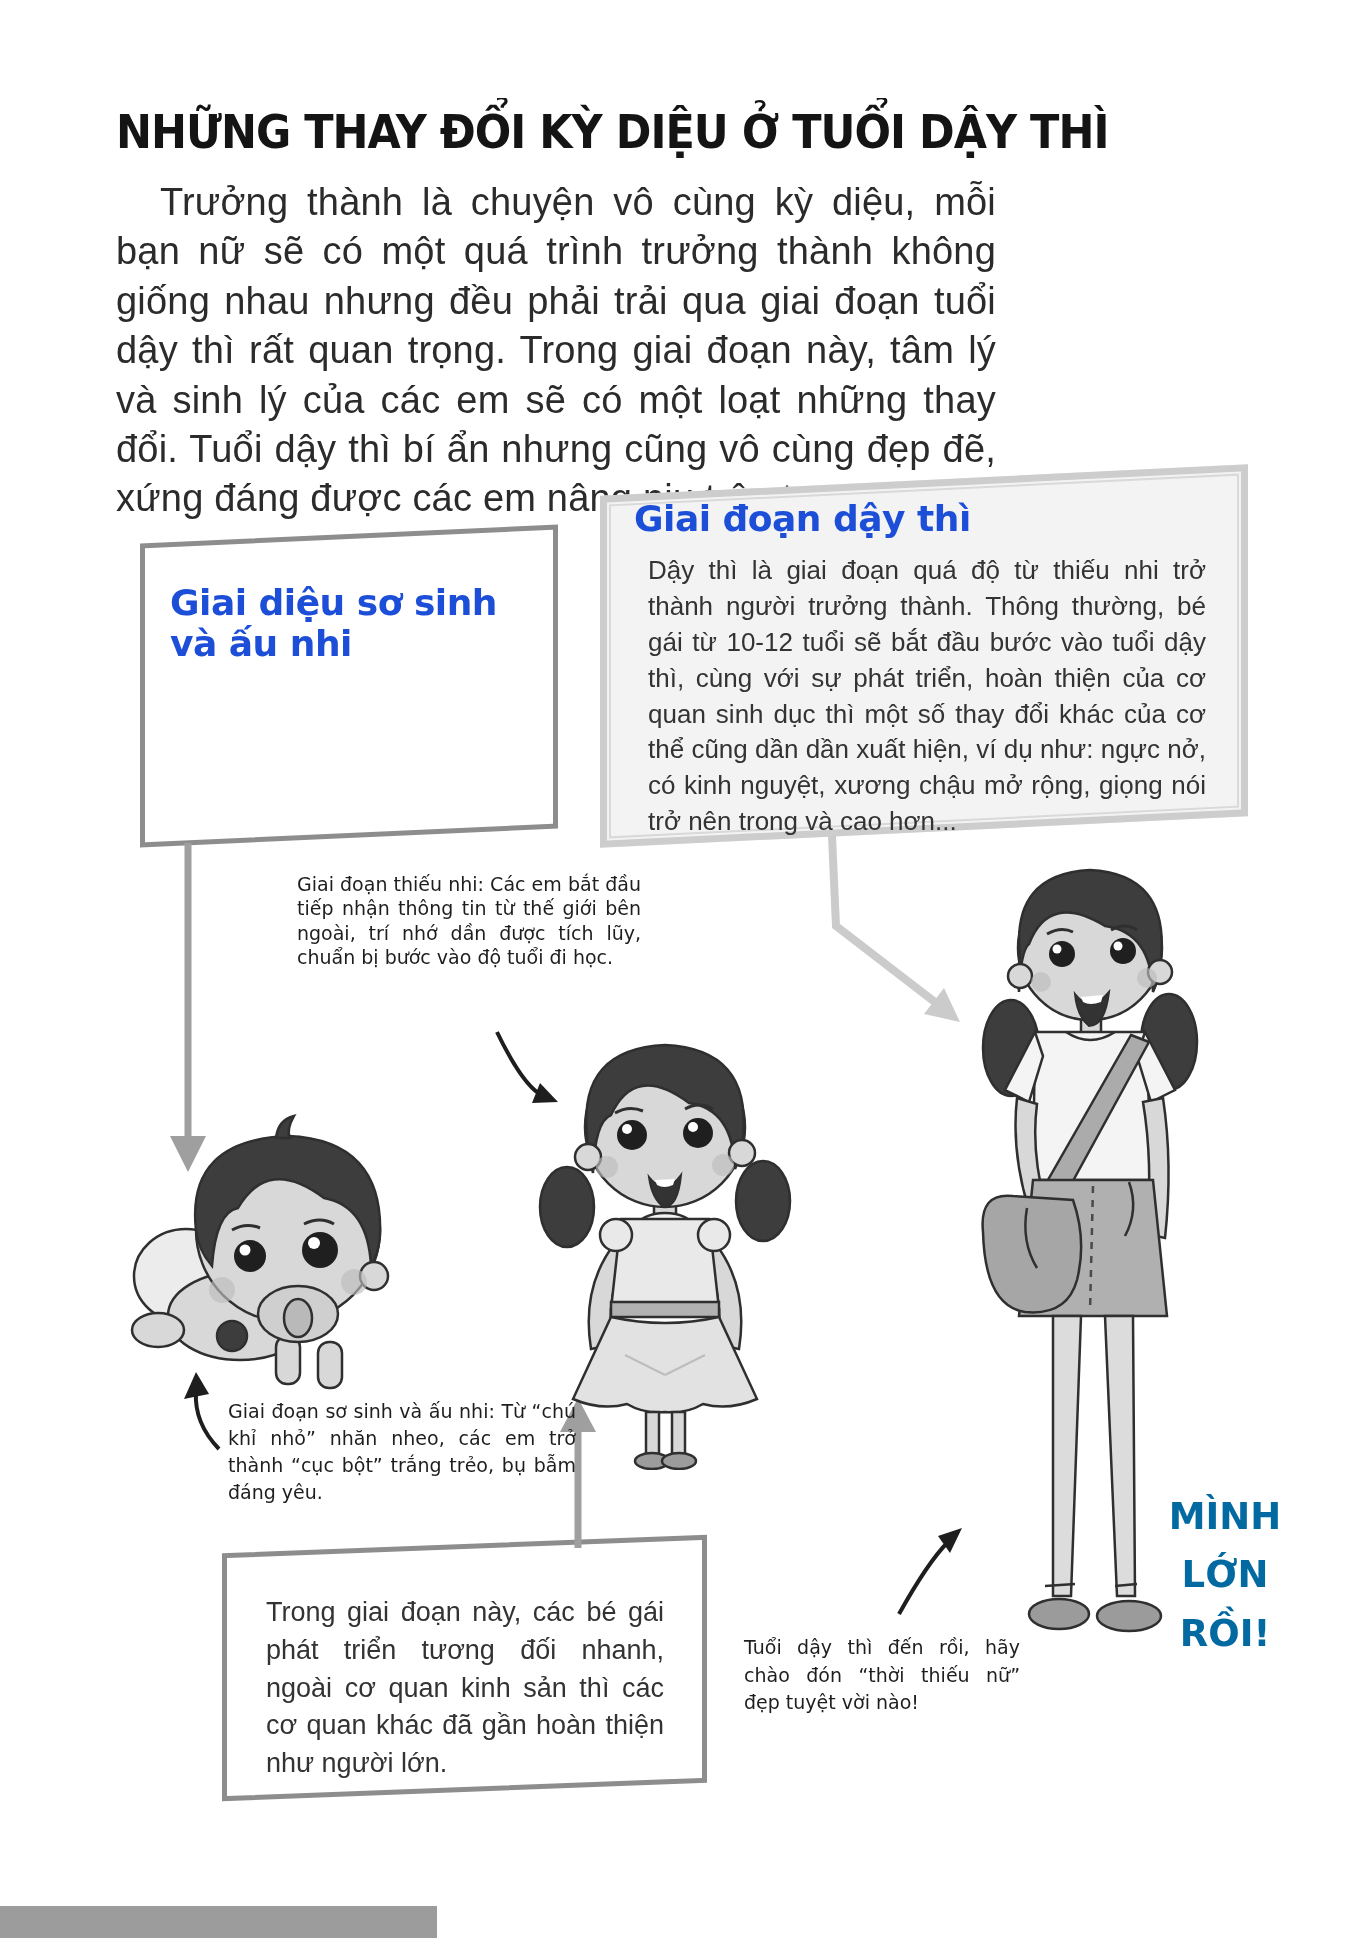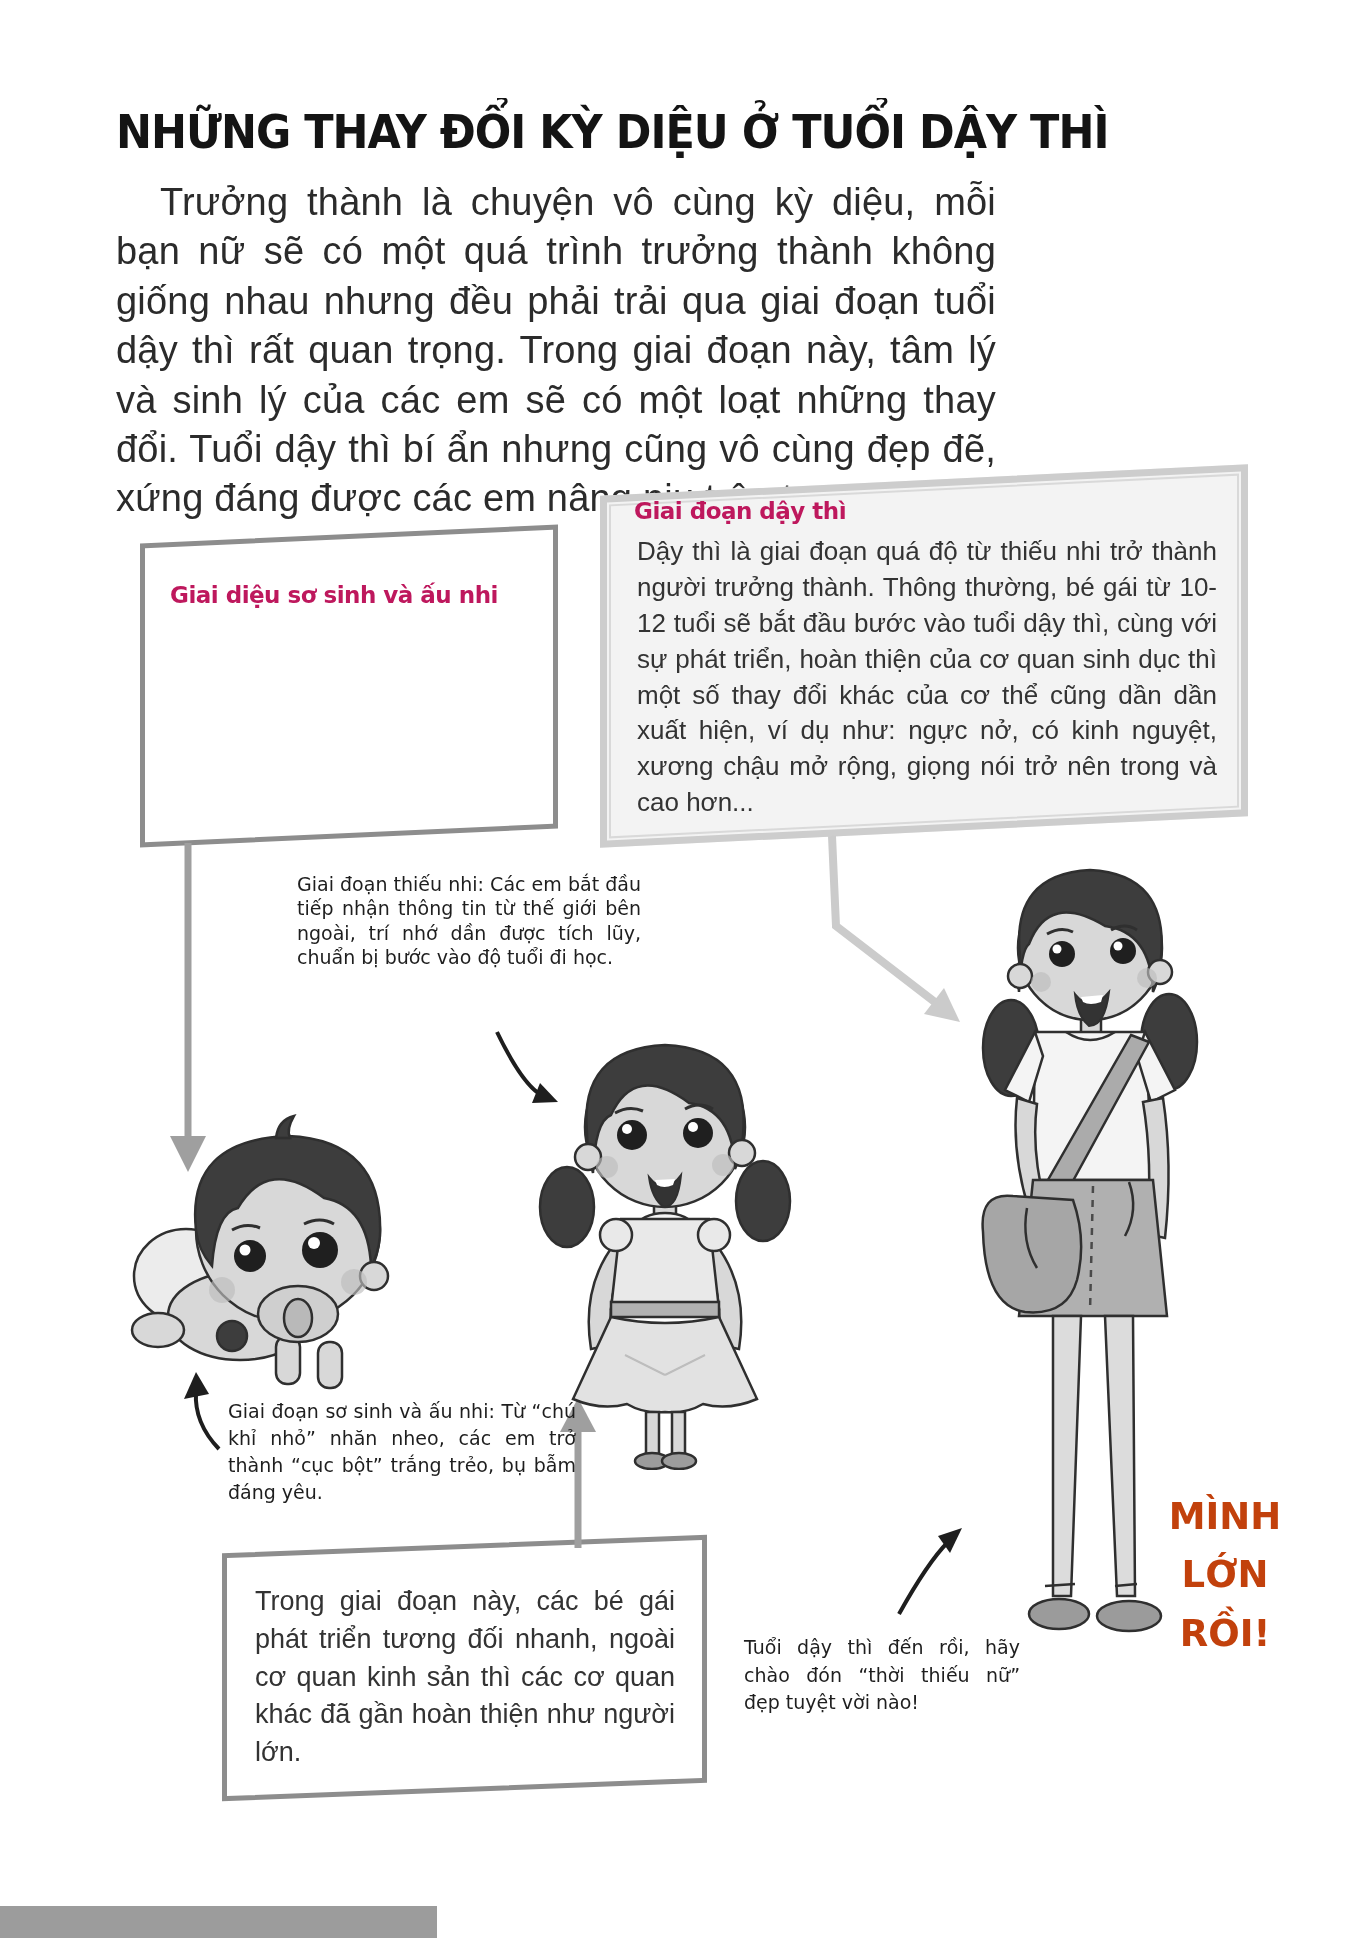--- a/index.html
+++ b/index.html
@@ -25,41 +25,41 @@
   .frame{position:absolute;box-sizing:border-box;background:#ffffff;}
   .frame.plain{border:5px solid #8d8d8d;}
   .frame.double{border:7px solid #cdcdcd;background:#f3f3f3;}
   .frame.double .inner{position:absolute;inset:2px;border:2px solid #d9d9d9;}
   #infant-frame{left:140px;top:534px;width:418px;height:304px;transform:skewY(-2.6deg);}
   #puberty-frame{left:600px;top:480px;width:648px;height:352px;transform:skewY(-2.8deg);}
   #child-frame{left:222px;top:1544px;width:485px;height:248px;transform:skewY(-2.2deg);}
   
   .box-text{position:absolute;z-index:3;}
   .box-title{
-    font-family:"DejaVu Sans",sans-serif;font-weight:bold;font-size:23px;
-    color:#be185d;margin:0 0 10px 0;letter-spacing:-0.5px;
-  }
-  .box-body{font-size:27px;line-height:1.4;text-align:justify;color:#333;margin:3px;}
+    font-family:"DejaVu Sans",sans-serif;font-weight:bold;font-size:36px;
+    color:#1d4ed8;margin:0 0 10px 0;letter-spacing:-0.5px;
+  }
+  .box-body{font-size:27px;line-height:1.4;text-align:justify;color:#333;margin:14px;}
   #infant-text{left:170px;top:582px;width:362px;}
   #puberty-text{left:634px;top:498px;width:586px;}
   #puberty-text .box-body{font-size:26px;line-height:1.38;}
   #child-text{left:252px;top:1580px;width:426px;}
   
   .note{
     position:absolute;z-index:3;font-family:"DejaVu Sans",sans-serif;
     font-size:19px;line-height:1.33;color:#1e1e1e;text-align:justify;
   }
   #child-note{left:297px;top:872px;width:344px;line-height:1.28;}
   #infant-note{left:228px;top:1398px;width:348px;line-height:1.42;}
   #puberty-note{left:744px;top:1634px;width:276px;line-height:1.46;}
   
   #speech{
     left:1160px;top:1488px;width:130px;text-align:center;z-index:3;
     font-family:"DejaVu Sans",sans-serif;font-weight:bold;font-size:37px;
-    line-height:1.58;color:#c2410c;letter-spacing:0px;
+    line-height:1.58;color:#0369a1;letter-spacing:0px;
   }
   
   #footer-bar{left:0;top:1906px;width:437px;height:32px;background:#9c9c9c;}
   
   #arrow-layer{left:0;top:0;width:1363px;height:1938px;z-index:2;pointer-events:none;}
   .illus{position:absolute;z-index:2;}
   #baby-illustration{left:128px;top:1098px;}
   #girl-illustration{left:515px;top:1015px;}
   #teen-illustration{left:935px;top:848px;}
 </style>

